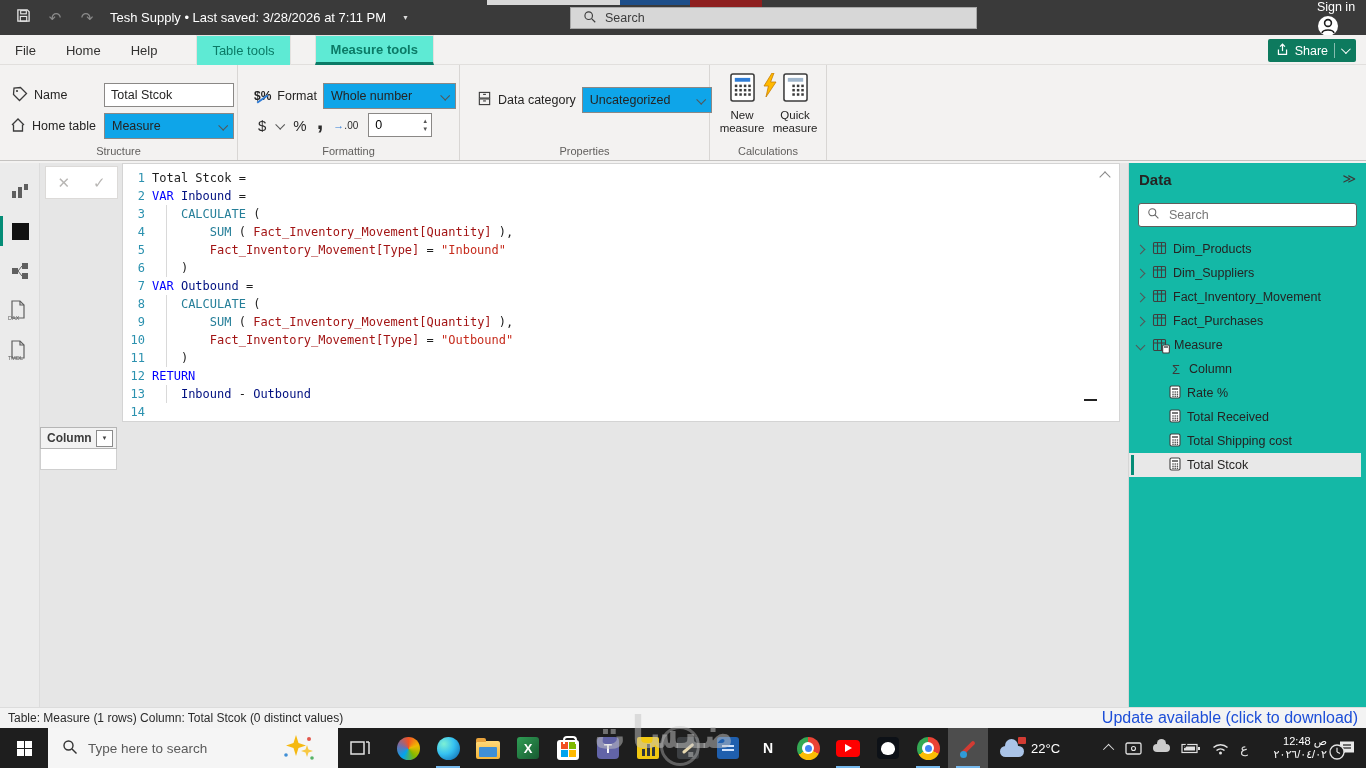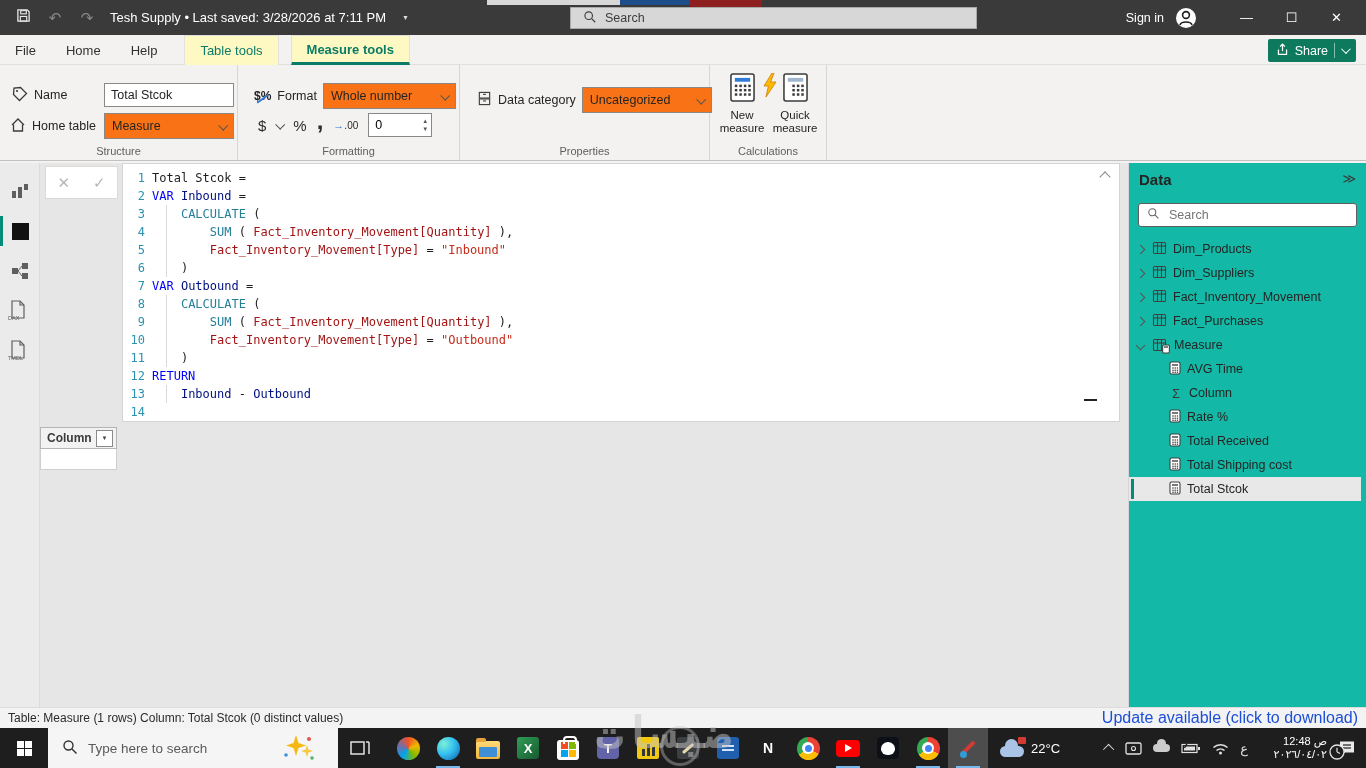--- a/index.html
+++ b/index.html
@@ -8,52 +8,52 @@
   
   .titlebar{position:absolute;left:0;top:0;width:1366px;height:35px;background:#3a3a3a;color:#fff;}
   .tb-left{position:absolute;left:0;top:0;height:35px;display:flex;align-items:center;gap:14px;padding-left:14px;}
   .tb-ic{width:18px;text-align:center;color:#e4e4e4;font-size:15px;line-height:35px;cursor:default;}
   .tb-ic.dis{color:#8a8a8a;}
   .tb-title{font-size:13px;color:#fff;white-space:nowrap;}
   .tb-caret{font-size:7px;color:#dcdcdc;margin-left:2px;}
   .tb-search{position:absolute;left:570px;top:7px;width:407px;height:22px;background:#d7d7d7;border:1px solid #a8a8a8;
     display:flex;align-items:center;gap:8px;padding-left:12px;box-sizing:border-box;}
   .tb-search .ph{color:#3c3c3c;font-size:12.5px;}
-  .tb-right{position:absolute;right:7px;top:0;height:35px;display:flex;align-items:center;}
+  .tb-right{position:absolute;right:0;top:0;height:35px;display:flex;align-items:center;flex-direction:column;}
   .signin{color:#fff;font-size:12.5px;margin-right:10px;}
   .avatar{width:24px;height:24px;margin-right:26px;}
   .wbtn{width:45px;height:35px;color:#fff;display:flex;align-items:center;justify-content:center;font-size:13px;}
   .strip{position:absolute;top:0;height:5px;}
   .strip.s-light{left:487px;width:275px;background:#d8d8d8;}
   .strip.s-blue{left:620px;width:70px;background:#1d4e89;}
   .strip.s-red{left:690px;width:72px;height:7px;background:#8e1f1f;}
   
   .tabsrow{position:absolute;left:0;top:35px;width:1366px;height:30px;background:#f3f2f1;border-bottom:1px solid #e1dfdd;box-sizing:border-box;}
   .tabs{display:flex;height:30px;align-items:stretch;}
   .rtab{display:flex;align-items:center;padding:0 15px;font-size:13px;color:#323130;position:relative;}
-  .rtab.ctx{color:#0b7a66;background:#fef9c3;border:1px solid #e3e1df;border-bottom:none;margin-left:12px;}
+  .rtab.ctx{color:#0b7a66;background:#5eead4;border:1px solid #e3e1df;border-bottom:none;margin-left:24px;}
   .rtab.act{border-bottom:3px solid #0b7a66;font-weight:bold;}
   .sharebtn{position:absolute;right:10px;top:4px;height:23px;background:#0d7a5e;color:#fff;border-radius:2px;
     display:flex;align-items:center;gap:6px;padding:0 8px;font-size:12.5px;}
   .sharebtn .vd{width:1px;height:15px;background:rgba(255,255,255,.5);}
   .sharebtn .cv{width:6px;height:6px;border-right:1.4px solid #fff;border-bottom:1.4px solid #fff;transform:rotate(45deg) translateY(-2px);}
   
   .ribbon{position:absolute;left:0;top:65px;width:1366px;height:95px;background:#f3f2f1;}
   .rsep{position:absolute;left:0;top:160px;width:1366px;height:3px;background:#f3f2f1;border-top:1px solid #c4c2c0;}
   .group{position:absolute;top:0;height:95px;border-right:1px solid #d8d6d4;box-sizing:border-box;}
   .glabel{position:absolute;bottom:3px;left:0;right:0;text-align:center;font-size:11px;color:#605e5c;}
   .g-structure{left:0;width:238px;}
   .g-formatting{left:238px;width:222px;}
   .g-properties{left:460px;width:250px;}
   .g-calc{left:710px;width:117px;}
   .frow{position:absolute;display:flex;align-items:center;gap:6px;}
   .flabel{font-size:12.5px;color:#252423;white-space:nowrap;}
   .tinput{background:#fff;border:1px solid #8a8886;height:22px;box-sizing:content-box;font-size:12.5px;
     font-family:"Liberation Sans",sans-serif;padding:0 6px;color:#252423;}
-  .ddl{background:#f97316;border:1px solid #8a8886;height:22px;display:flex;align-items:center;
+  .ddl{background:#0ea5e9;border:1px solid #8a8886;height:22px;display:flex;align-items:center;
     justify-content:space-between;padding:12px 7px;font-size:12.5px;color:#252423;box-sizing:border-box;}
   .chev{width:6px;height:6px;border-right:1.4px solid #555;border-bottom:1.4px solid #555;
     transform:rotate(45deg) translateY(-1px);flex:none;}
   .fmticon{font-weight:bold;font-size:12px;color:#222;position:relative;}
   .fmticon i{position:absolute;left:2px;top:9px;width:13px;height:2px;background:#2e7cd6;transform:rotate(-35deg);}
   .symb{font-size:15px;color:#2b2b2b;}
   .commaicon{font-size:24px;font-weight:bold;color:#2b2b2b;line-height:10px;position:relative;top:-4px;}
   .decicon{font-size:10px;color:#2b2b2b;}
   .decicon b{color:#2e7cd6;font-size:11px;}
   .spin{position:relative;width:64px;height:24px;background:#fff;border:1px solid #8a8886;box-sizing:border-box;}
@@ -498,36 +498,20 @@
                 <line x1="1" y1="5" x2="13" y2="5" stroke="#404040" stroke-width="1.1"></line>
                 <line x1="5" y1="1.5" x2="5" y2="12.5" stroke="#404040" stroke-width="1.1"></line>
                 <line x1="9" y1="1.5" x2="9" y2="12.5" stroke="#404040" stroke-width="1.1"></line>
               </svg><svg width="8" height="10" viewBox="0 0 12 14">
                 <rect x="1" y="1" width="10" height="12" rx="1.5" fill="#fff" stroke="#404040" stroke-width="1.6"></rect>
                 <line x1="3" y1="4" x2="9" y2="4" stroke="#404040" stroke-width="2"></line>
               </svg></span>
             <span class="tlabel">Measure</span>
           </div>
           <div class="trow child">
-            <span><svg width="12" height="14" viewBox="0 0 12 14">
-                <rect x="1" y="1" width="10" height="12" rx="1.5" fill="#fff" stroke="#404040" stroke-width="1.1"></rect>
-                <line x1="3" y1="4" x2="9" y2="4" stroke="#404040" stroke-width="1.4"></line>
-                <circle cx="4" cy="7" r="0.8" fill="#404040"></circle>
-                <circle cx="6.2" cy="7" r="0.8" fill="#404040"></circle>
-                <circle cx="8.4" cy="7" r="0.8" fill="#404040"></circle>
-                <circle cx="4" cy="9.3" r="0.8" fill="#404040"></circle>
-                <circle cx="6.2" cy="9.3" r="0.8" fill="#404040"></circle>
-                <circle cx="8.4" cy="9.3" r="0.8" fill="#404040"></circle>
-                <circle cx="4" cy="11.3" r="0.8" fill="#404040"></circle>
-                <circle cx="6.2" cy="11.3" r="0.8" fill="#404040"></circle>
-                <circle cx="8.4" cy="11.3" r="0.8" fill="#404040"></circle>
-              </svg></span>
-            <span class="tlabel">AVG Time</span>
-          </div>
-          <div class="trow child">
             <span class="sigma">Σ</span>
             <span class="tlabel">Column</span>
           </div>
           <div class="trow child">
             <span><svg width="12" height="14" viewBox="0 0 12 14">
                 <rect x="1" y="1" width="10" height="12" rx="1.5" fill="#fff" stroke="#404040" stroke-width="1.1"></rect>
                 <line x1="3" y1="4" x2="9" y2="4" stroke="#404040" stroke-width="1.4"></line>
                 <circle cx="4" cy="7" r="0.8" fill="#404040"></circle>
                 <circle cx="6.2" cy="7" r="0.8" fill="#404040"></circle>
                 <circle cx="8.4" cy="7" r="0.8" fill="#404040"></circle>

